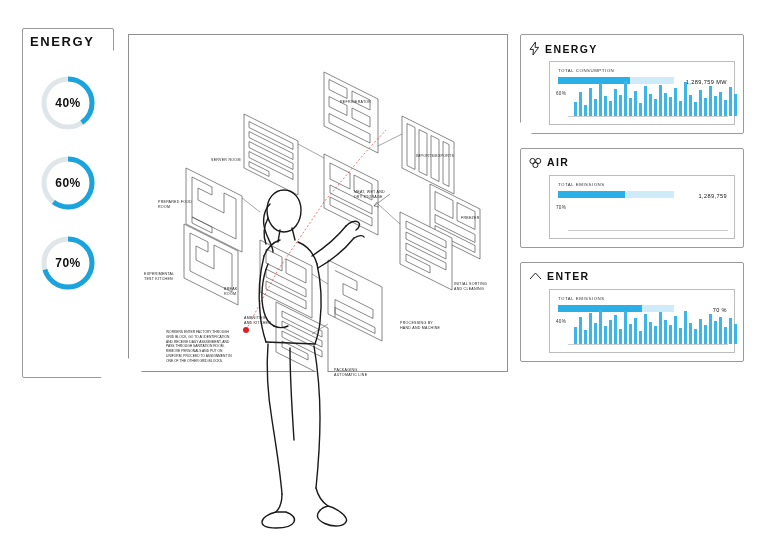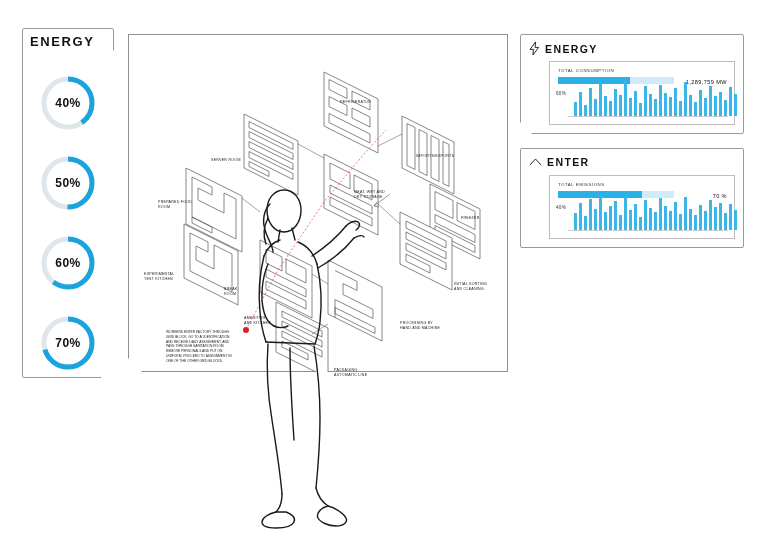--- a/index.html
+++ b/index.html
@@ -192,27 +192,20 @@
     <div class="gauges">
 
       <div class="gauge">
         <svg width="62" height="62" viewBox="0 0 62 62">
           <circle cx="31" cy="31" r="24" fill="none" stroke="#dfe6ea" stroke-width="5"></circle>
           <circle cx="31" cy="31" r="24" fill="none" stroke="#1aa3dd" stroke-width="5" stroke-linecap="butt" stroke-dasharray="60.3 90.5" transform="rotate(-90 31 31)"></circle>
         </svg>
         <div class="val">40%</div>
       </div>
 
-      <div class="gauge">
-        <svg width="62" height="62" viewBox="0 0 62 62">
-          <circle cx="31" cy="31" r="24" fill="none" stroke="#dfe6ea" stroke-width="5"></circle>
-          <circle cx="31" cy="31" r="24" fill="none" stroke="#1aa3dd" stroke-width="5" stroke-linecap="butt" stroke-dasharray="75.4 75.4" transform="rotate(-90 31 31)"></circle>
-        </svg>
-        <div class="val">50%</div>
-      </div>
 
       <div class="gauge">
         <svg width="62" height="62" viewBox="0 0 62 62">
           <circle cx="31" cy="31" r="24" fill="none" stroke="#dfe6ea" stroke-width="5"></circle>
           <circle cx="31" cy="31" r="24" fill="none" stroke="#1aa3dd" stroke-width="5" stroke-linecap="butt" stroke-dasharray="90.5 60.3" transform="rotate(-90 31 31)"></circle>
         </svg>
         <div class="val">60%</div>
       </div>
 
       <div class="gauge">
@@ -444,20 +437,41 @@
           <div class="bar" style="left:135px; height:30px;"></div>
           <div class="bar" style="left:140px; height:20px;"></div>
           <div class="bar" style="left:145px; height:24px;"></div>
           <div class="bar" style="left:150px; height:16px;"></div>
           <div class="bar" style="left:155px; height:29px;"></div>
           <div class="bar" style="left:160px; height:22px;"></div>
         </div>
       </div>
     </div>
 
+    <div class="card">
+      <div class="card-head">
+        <span class="icon">
+          <svg width="13" height="11" viewBox="0 0 13 11">
+            <circle cx="3.5" cy="4" r="2.6" fill="none" stroke="#111" stroke-width="0.9"></circle>
+            <circle cx="9.2" cy="4" r="2.6" fill="none" stroke="#111" stroke-width="0.9"></circle>
+            <circle cx="6.4" cy="8" r="2.6" fill="none" stroke="#111" stroke-width="0.9"></circle>
+          </svg>
+        </span>
+        <span class="card-title">AIR</span>
+      </div>
+      <div class="inner">
+        <div class="metric-label">TOTAL EMISSIONS</div>
+        <div class="bar-track" style="left:8px; width:116px;">
+          <div class="bar-fill" style="width:58%;"></div>
+        </div>
+        <div class="metric-value">1,289,759</div>
+        <div class="axis-label" style="bottom:28px;">70%</div>
+        <div class="baseline"></div>
+      </div>
+    </div>
 
     <div class="card">
       <div class="card-head">
         <span class="icon">
           <svg width="13" height="11" viewBox="0 0 13 11">
               <path d="M1 8 L6.5 2 L12 8" fill="none" stroke="#111" stroke-width="0.9"></path>
             </svg>
         </span>
         <span class="card-title">ENTER</span>
       </div>

